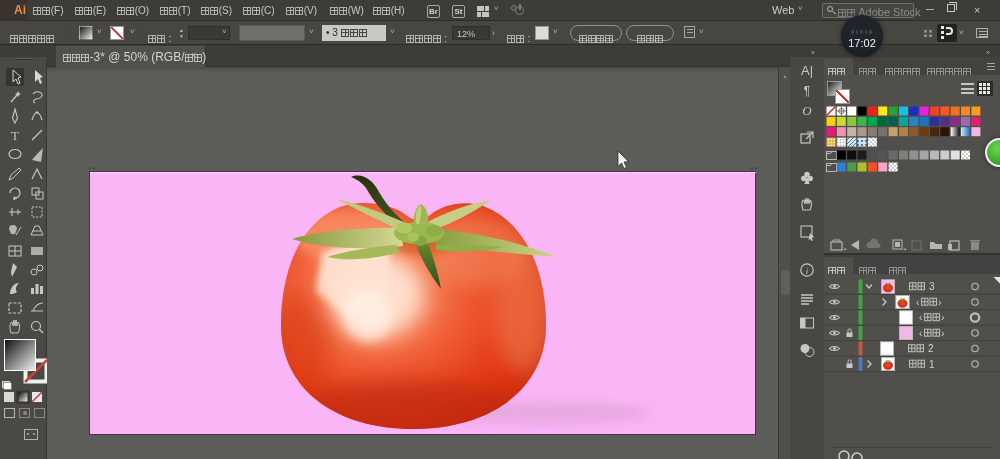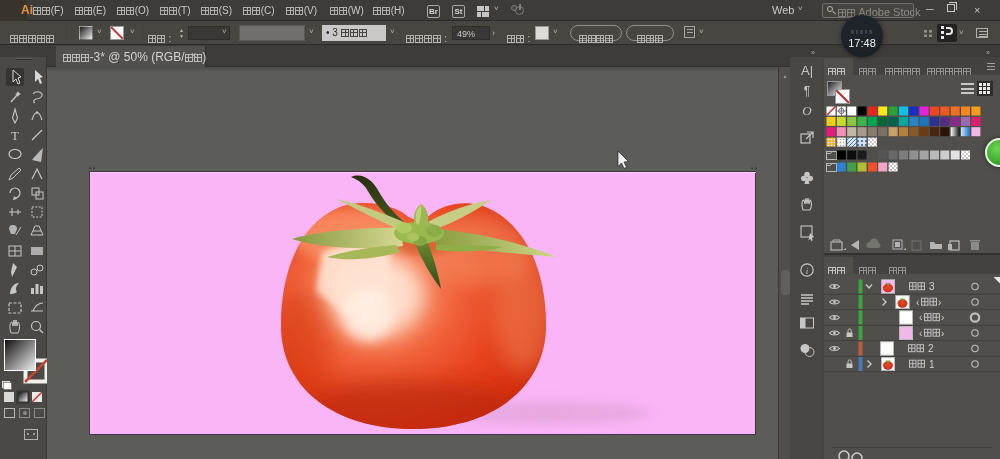--- a/index.html
+++ b/index.html
@@ -7,21 +7,21 @@
 .c{display:inline-block;width:8px;height:8.5px;margin:0 .45px;vertical-align:-1px;opacity:.82;
 background:linear-gradient(currentColor,currentColor) 50% 50%/1px 100% no-repeat,
 linear-gradient(currentColor,currentColor) 50% 0/100% 1px no-repeat,
 linear-gradient(currentColor,currentColor) 50% 3.5px/100% 1px no-repeat,
 linear-gradient(currentColor,currentColor) 50% 100%/100% 1px no-repeat,
 linear-gradient(currentColor,currentColor) 0 50%/1px 100% no-repeat,
 linear-gradient(currentColor,currentColor) 100% 50%/1px 100% no-repeat}
 </style></head><body>
 <div class="ab" style="left:0;top:0;width:1000px;height:21px;background:#3d3c39;border-bottom:1px solid #2b2a28">
     <span class="ab" style="left:0;top:0;width:27px;height:21px;background:#38332c"></span>
-    <span class="ab" style="left:21px;top:3px;font-size:12px;font-weight:bold;color:#e8913c">Ai</span>
+    <span class="ab" style="left:14px;top:3px;font-size:12px;font-weight:bold;color:#e8913c">Ai</span>
     <span class="ab" style="left:33px;top:5px;font-size:10px;color:#c9c9c7"><i class="c"></i><i class="c"></i>(F)</span>
     <span class="ab" style="left:75px;top:5px;font-size:10px;color:#c9c9c7"><i class="c"></i><i class="c"></i>(E)</span>
     <span class="ab" style="left:117px;top:5px;font-size:10px;color:#c9c9c7"><i class="c"></i><i class="c"></i>(O)</span>
     <span class="ab" style="left:160px;top:5px;font-size:10px;color:#c9c9c7"><i class="c"></i><i class="c"></i>(T)</span>
     <span class="ab" style="left:201px;top:5px;font-size:10px;color:#c9c9c7"><i class="c"></i><i class="c"></i>(S)</span>
     <span class="ab" style="left:243px;top:5px;font-size:10px;color:#c9c9c7"><i class="c"></i><i class="c"></i>(C)</span>
     <span class="ab" style="left:286px;top:5px;font-size:10px;color:#c9c9c7"><i class="c"></i><i class="c"></i>(V)</span>
     <span class="ab" style="left:330px;top:5px;font-size:10px;color:#c9c9c7"><i class="c"></i><i class="c"></i>(W)</span>
     <span class="ab" style="left:373px;top:5px;font-size:10px;color:#c9c9c7"><i class="c"></i><i class="c"></i>(H)</span>
     <span class="ab" style="left:427px;top:5px;width:13px;height:13px;border:1px solid #a8a8a6;border-radius:2px;color:#d5d5d3;font-size:8px;font-weight:bold;text-align:center;line-height:11px">Br</span>
@@ -54,21 +54,21 @@
     <span class="ab" style="left:148px;top:7px;color:#c9c9c7"><i class="c"></i><i class="c"></i><span style="font-size:10px"> :</span></span>
     <span class="ab" style="left:179px;top:6px;color:#b8b8b6;font-size:5px">▲</span>
     <span class="ab" style="left:179px;top:12px;color:#b8b8b6;font-size:5px">▼</span>
     <span class="ab" style="left:188px;top:5px;width:42px;height:14px;background:#393836;border:1px solid #2f2e2c"></span>
     <span class="ab" style="left:222px;top:6px;color:#b5b5b3;font-size:8px">˅</span>
     <span class="ab" style="left:239px;top:4px;width:66px;height:16px;background:#716f6b;border:1px solid #5a5956"></span>
     <span class="ab" style="left:309px;top:6px;color:#b5b5b3;font-size:8px">˅</span>
     <span class="ab" style="left:322px;top:4px;width:64px;height:16px;background:#c9c8c6;color:#2a2a2a;font-size:10px;padding:2px 0 0 4px">•&nbsp;3 <i class="c"></i><i class="c"></i><i class="c"></i></span>
     <span class="ab" style="left:390px;top:6px;color:#b5b5b3;font-size:8px">˅</span>
     <span class="ab" style="left:406px;top:7px;color:#c9c9c7"><i class="c"></i><i class="c"></i><i class="c"></i><i class="c"></i><span style="font-size:10px"> :</span></span>
-    <span class="ab" style="left:452px;top:5px;width:38px;height:14px;background:#393836;border:1px solid #2f2e2c;color:#c9c9c7;font-size:9px;padding:2px 0 0 4px">49%</span>
+    <span class="ab" style="left:452px;top:5px;width:38px;height:14px;background:#393836;border:1px solid #2f2e2c;color:#c9c9c7;font-size:9px;padding:2px 0 0 4px">12%</span>
     <span class="ab" style="left:492px;top:7px;color:#b5b5b3;font-size:9px">›</span>
     <span class="ab" style="left:507px;top:7px;color:#c9c9c7"><i class="c"></i><i class="c"></i><span style="font-size:10px"> :</span></span>
     <span class="ab" style="left:535px;top:5px;width:14px;height:14px;border:1px solid #989896;background:#dcdbd9"></span>
     <span class="ab" style="left:553px;top:6px;color:#b5b5b3;font-size:8px">˅</span>
     <span class="ab" style="left:570px;top:4px;width:52px;height:16px;border:1px solid #8f8f8d;border-radius:8px;color:#c9c9c7;text-align:center;padding-top:2px"><i class="c" cs=""></i><i class="c" cs=""></i><i class="c" cs=""></i><i class="c" cs=""></i></span>
     <span class="ab" style="left:626px;top:4px;width:48px;height:16px;border:1px solid #8f8f8d;border-radius:8px;color:#c9c9c7;text-align:center;padding-top:2px"><i class="c" cs=""></i><i class="c" cs=""></i><i class="c" cs=""></i></span>
     <span class="ab" style="left:684px;top:5px;width:11px;height:12px;border:1px solid #a5a5a3;background:linear-gradient(#a5a5a3,#a5a5a3) 2px 2px/6px 1px no-repeat,linear-gradient(#a5a5a3,#a5a5a3) 2px 5px/6px 1px no-repeat"></span>
     <span class="ab" style="left:699px;top:6px;color:#b5b5b3;font-size:8px">˅</span>
     <span class="ab" style="left:923px;top:8px;width:11px;height:8px;background:radial-gradient(circle 1.5px,#8a8a88 1.4px,transparent 1.5px) 0 0/5px 4.5px"></span>
     <span class="ab" style="left:937px;top:3px;width:20px;height:18px;background:#232220;border-radius:2px"></span>
@@ -556,15 +556,15 @@
       <line x1="97.25" y1="86.2" x2="97.25" y2="93.2"></line>
     </g>
     <text x="105.0" y="93.5" font-size="10" fill="#d2d2d0">1</text>
     <circle cx="151" cy="90" r="3.2" fill="none" stroke="#bcbcba" stroke-width="1.1"></circle>
     <path d="M169.5,3 L176,3 L176,9.5 Z" fill="#e8e8e6"></path>
     <line x1="8" y1="173.5" x2="168" y2="173.5" stroke="#403f3c" stroke-width="1"></line>
     <circle cx="20" cy="182" r="5" fill="none" stroke="#d0d0ce" stroke-width="1.5"></circle>
     <circle cx="33" cy="184" r="5" fill="none" stroke="#d0d0ce" stroke-width="1.5"></circle>
   </svg>
 <div class="ab" style="left:841px;top:15px;width:42px;height:42px;border-radius:50%;background:radial-gradient(circle at 50% 42%,#1e2429 0 55%,#121619 100%);box-shadow:0 0 5px rgba(0,0,0,.5)"></div>
-<div class="ab" style="left:841px;top:37px;width:42px;text-align:center;font-size:11px;color:#f2f2f2">17:48</div>
+<div class="ab" style="left:841px;top:37px;width:42px;text-align:center;font-size:11px;color:#f2f2f2">17:02</div>
 <div class="ab" style="left:851px;top:30px;width:22px;height:4px;background:repeating-linear-gradient(90deg,#39414a 0 2.5px,transparent 2.5px 4.5px)"></div>
 <div class="ab" style="left:985px;top:138px;width:29px;height:29px;border-radius:50%;background:radial-gradient(circle at 40% 35%,#6cd653,#2f9e20 75%);border:2.5px solid #e8f4e4;box-shadow:0 0 5px rgba(0,0,0,.5)"></div>
 <div class="ab" style="left:985px;top:147px;width:27px;text-align:right;font-size:9px;font-weight:bold;color:#fff">62</div>
 </body></html>

